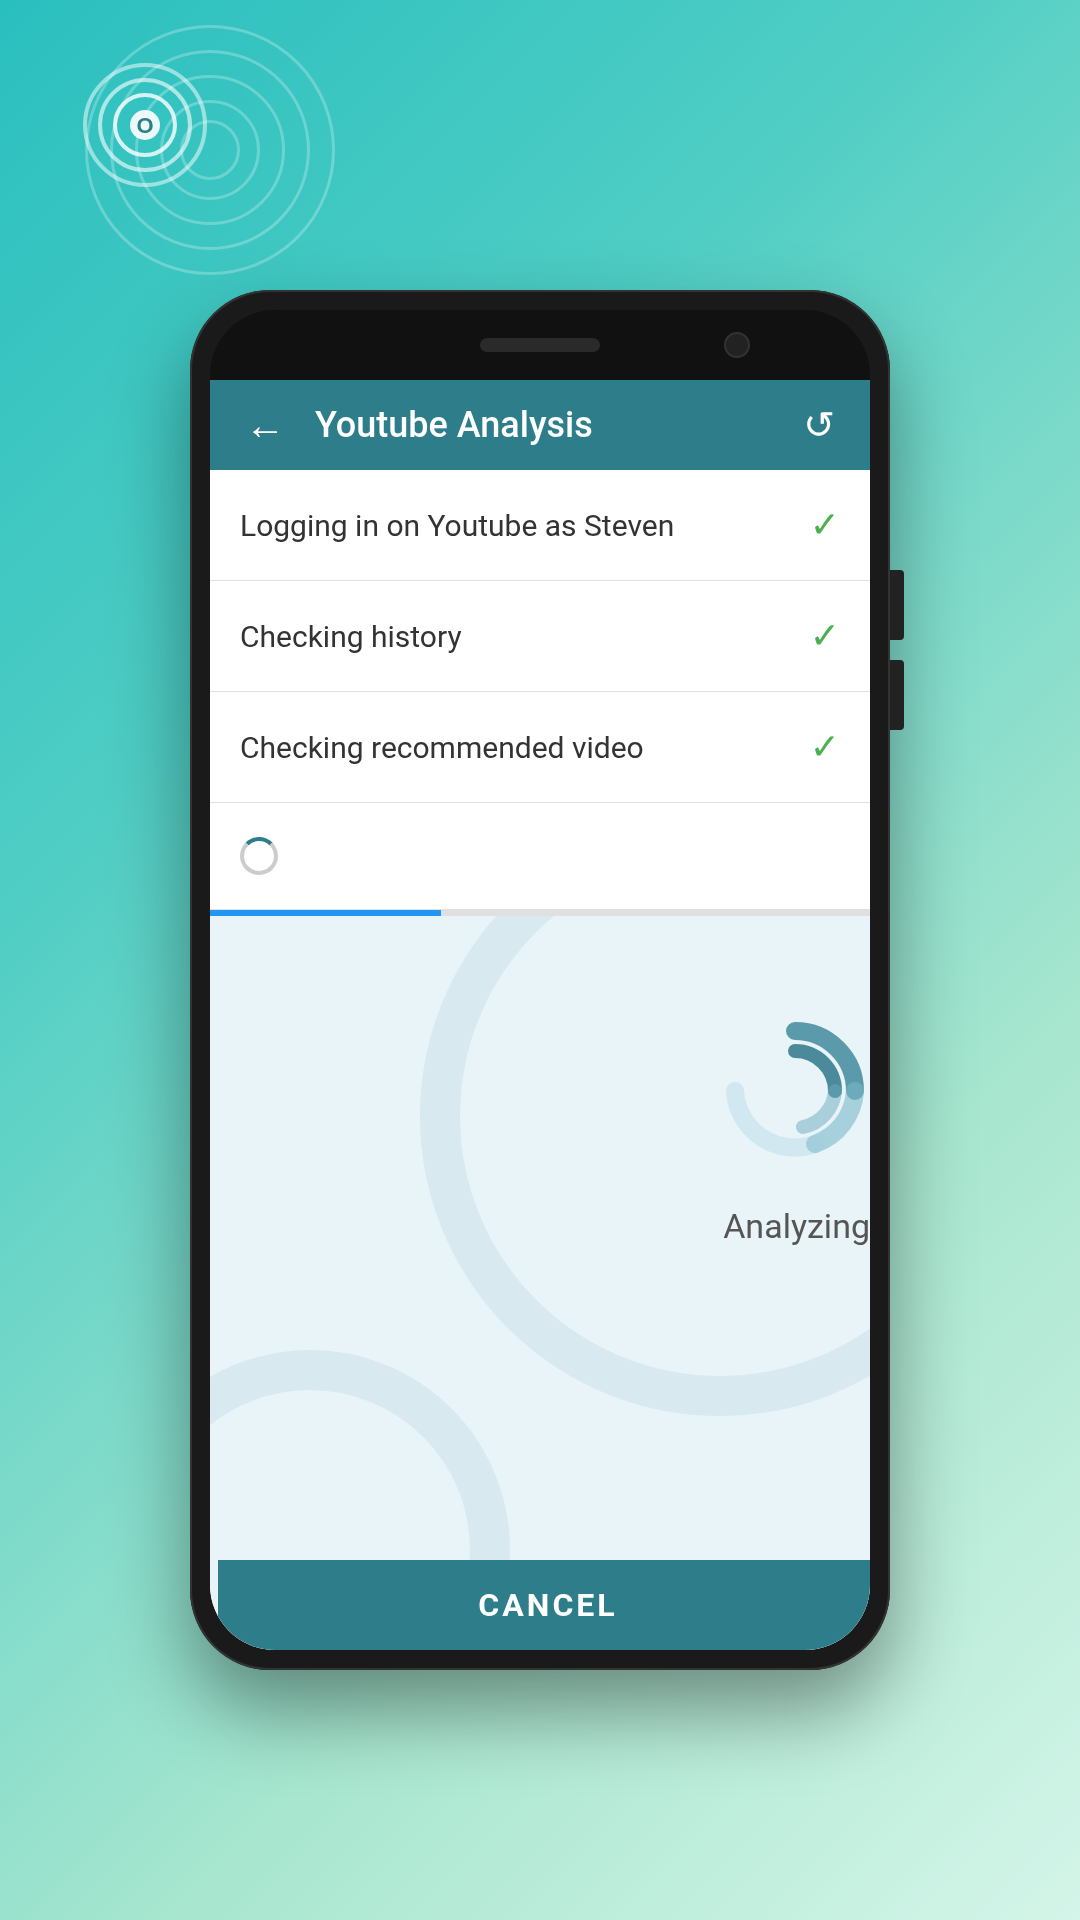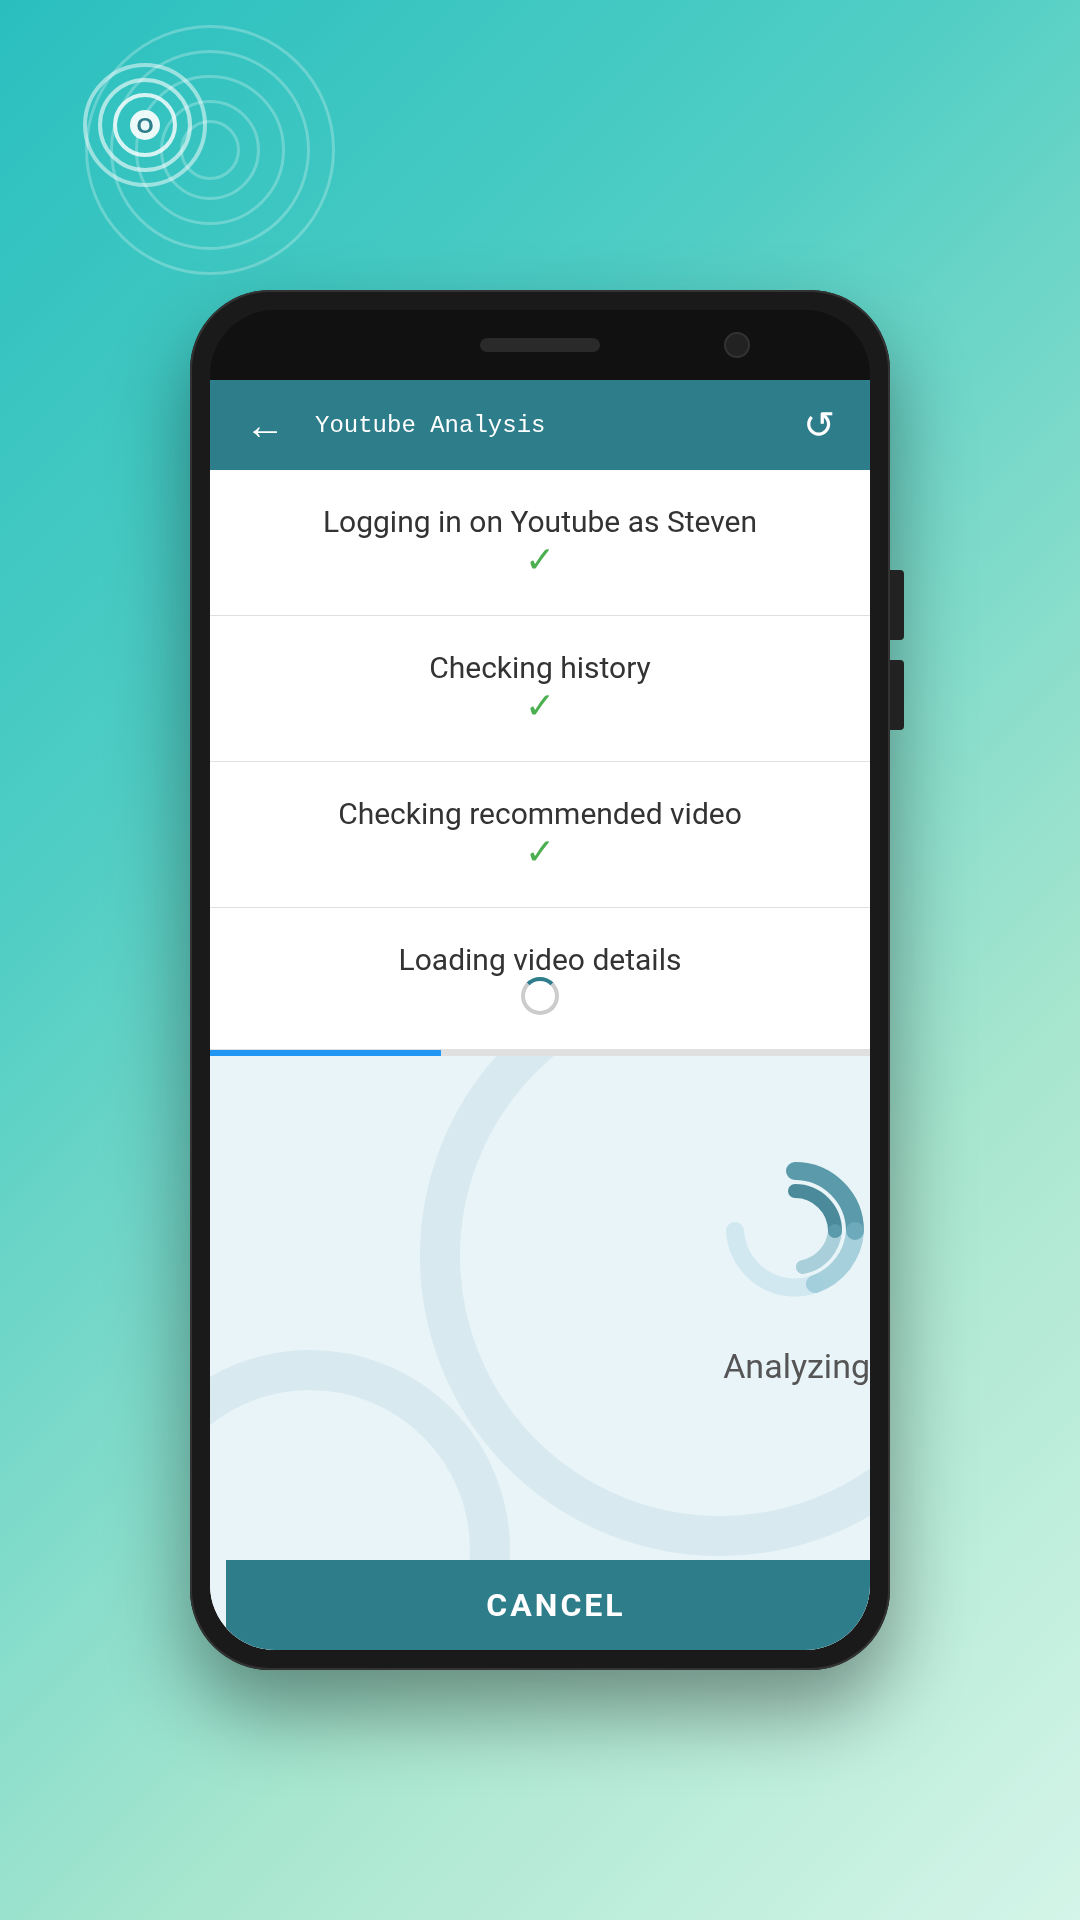--- a/index.html
+++ b/index.html
@@ -153,25 +153,24 @@
 
     .toolbar-back {
       color: white;
       font-size: 40px;
       cursor: pointer;
       padding: 10px;
     }
 
     .toolbar-title {
       color: white;
-      font-size: 24px;
+      font-size: 36px;
       font-weight: 500;
       margin-left: 20px;
       flex: 1;
-      font-family: Liberation Mono, monospace;
     }
 
     .toolbar-refresh {
       color: white;
       font-size: 38px;
       cursor: pointer;
       padding: 10px;
     }
 
     
@@ -180,21 +179,20 @@
       margin: 0;
     }
 
     .step-item {
       display: flex;
       align-items: center;
       justify-content: space-between;
       padding: 34px 30px;
       border-bottom: 1px solid #e0e0e0;
       background: white;
-      flex-direction: column;
     }
 
     .step-label {
       font-size: 30px;
       color: #333;
       font-weight: 400;
     }
 
     .step-check {
       font-size: 36px;
@@ -290,21 +288,21 @@
       height: 90px;
       display: flex;
       align-items: center;
       justify-content: center;
       font-size: 32px;
       font-weight: 700;
       letter-spacing: 3px;
       cursor: pointer;
       position: absolute;
       bottom: 0;
-      left: 16px;
+      left: 8px;
       width: 100%;
     }
 
     
     .side-button-right {
       position: absolute;
       right: -14px;
       background: #222;
       border-radius: 0 4px 4px 0;
     }
@@ -426,21 +424,20 @@
             <span class="step-label">Checking history</span>
             <span class="step-check">✓</span>
           </div>
 
           <div class="step-item">
             <span class="step-label">Checking recommended video</span>
             <span class="step-check">✓</span>
           </div>
 
           <div class="step-item">
-            <span class="step-label">Loading video details</span>
             <div class="step-loading"></div>
           </div>
         </div>
 
         <div class="progress-bar-container">
           <div class="progress-bar-fill"></div>
         </div>
 
         <div class="analyzing-area">
 

